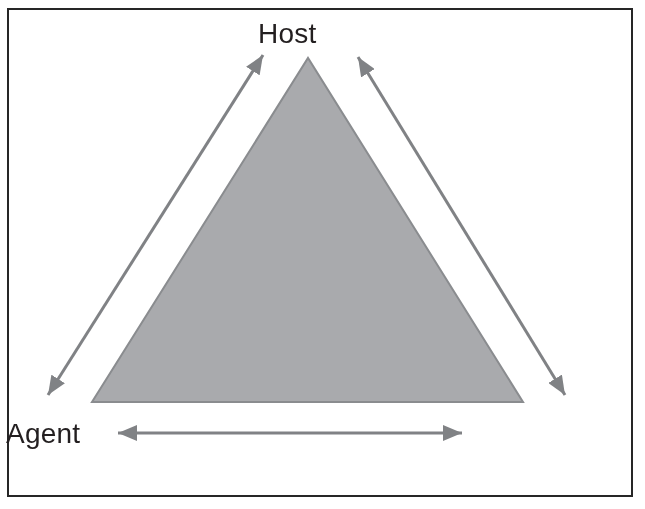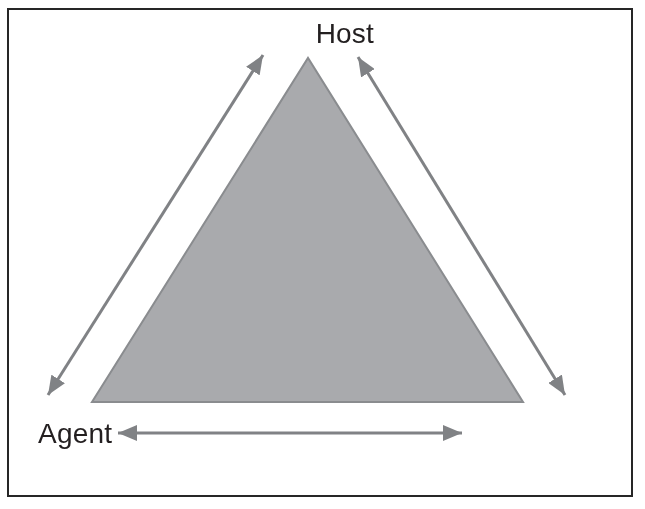--- a/index.html
+++ b/index.html
@@ -37,24 +37,24 @@
     font-size: 28px;
     line-height: 1.05;
     color: #231f20;
     letter-spacing: 0.2px;
     white-space: nowrap;
   }
   .label-host {
     left: 258px;
     top: 19px;
     width: 116px;
-    text-align: right;
+    text-align: left;
   }
   .label-agent {
-    left: 38px;
+    left: 6px;
     top: 419px;
   }
   .label-environment {
     left: 474px;
     top: 415px;
   }
 </style>
 </head>
 <body>
 

